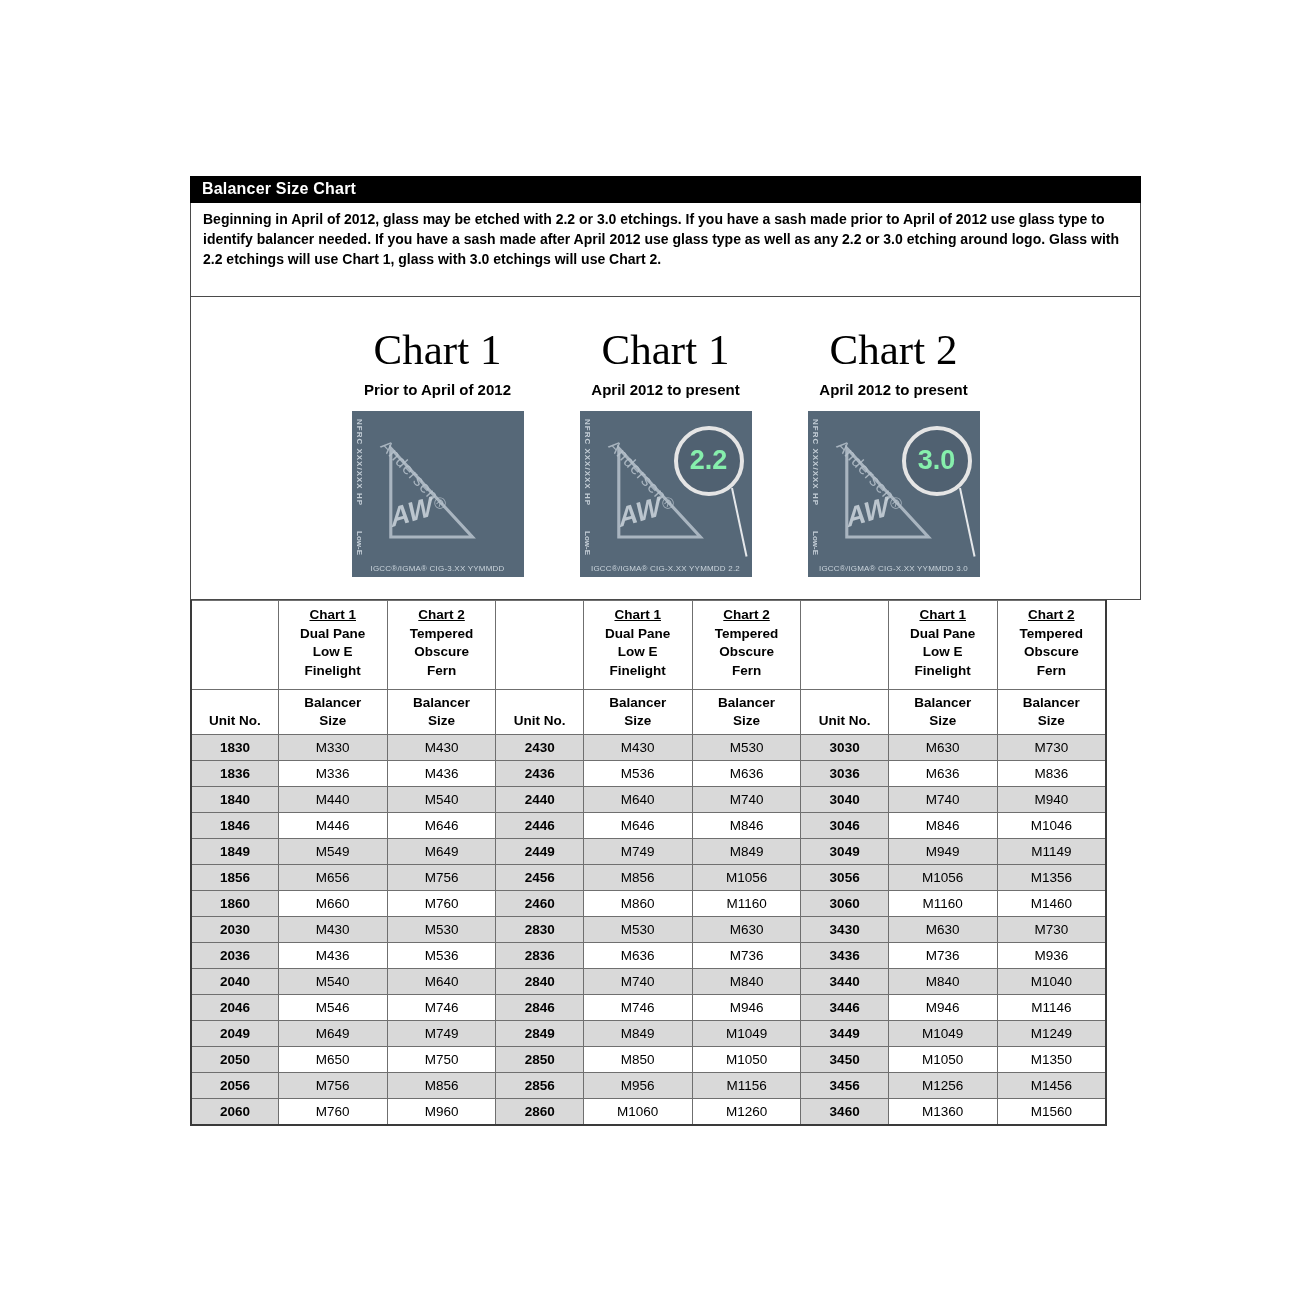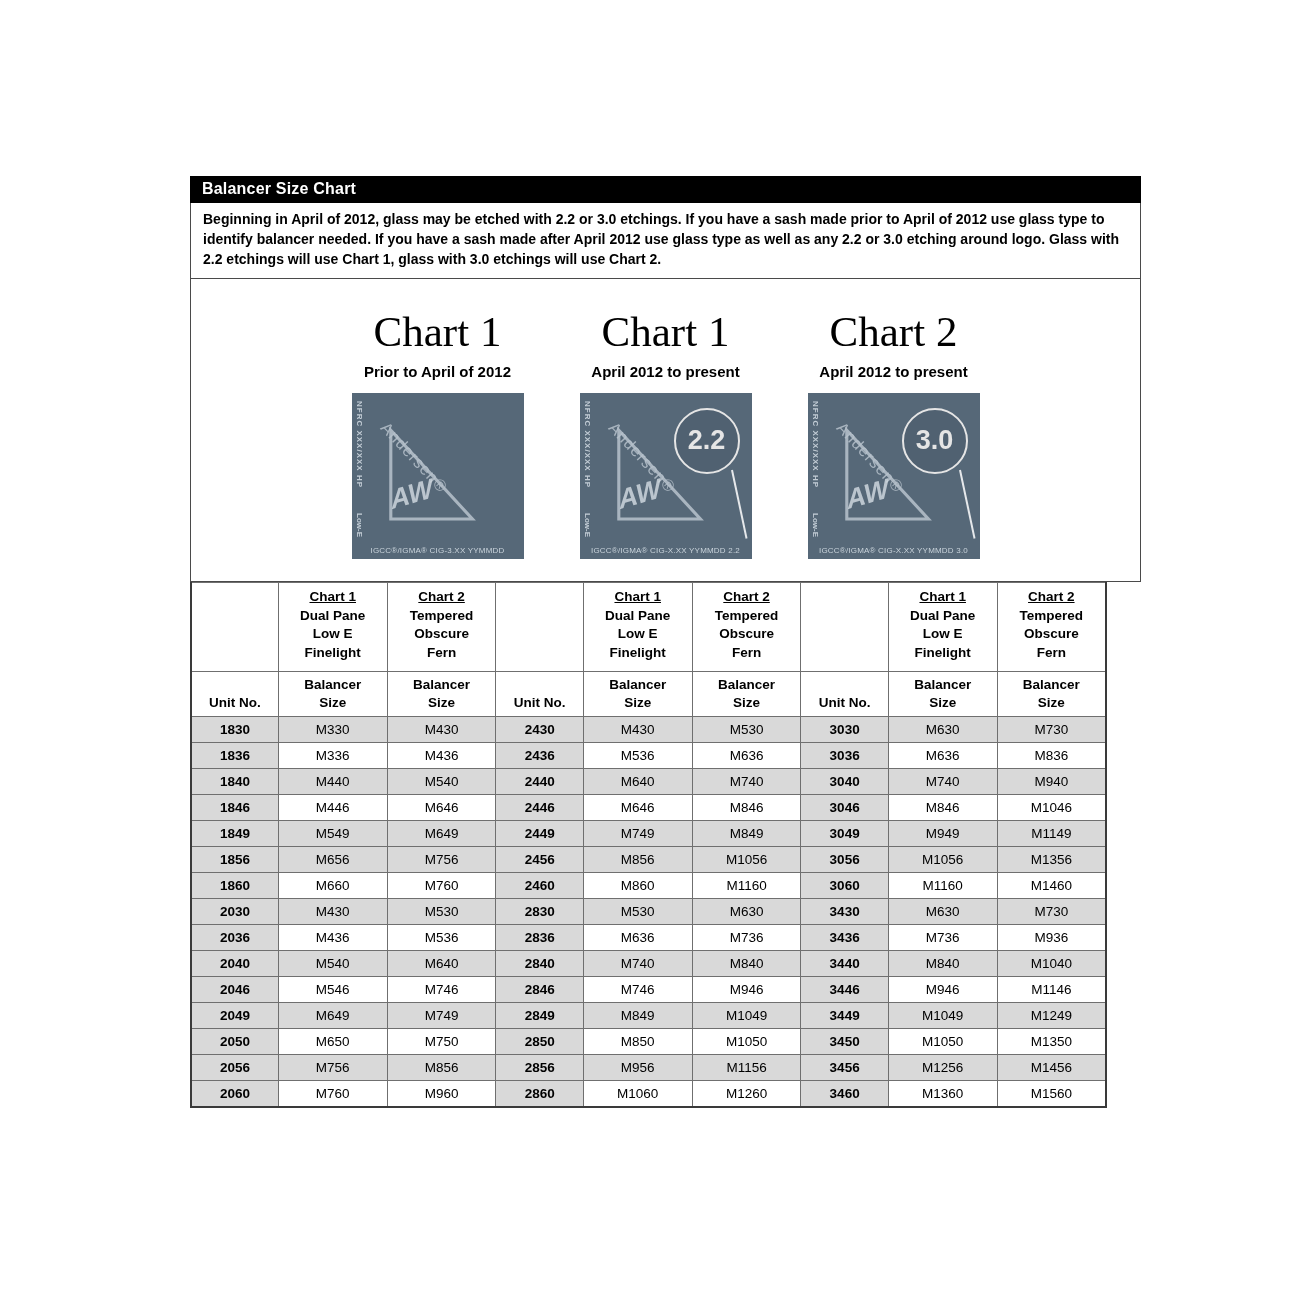--- a/index.html
+++ b/index.html
@@ -11,21 +11,21 @@
 
   
   .titlebar {
     background:var(--title-bg,#000); color:#fff; font-weight:bold; font-size:16px;
     padding:4px 12px 5px; letter-spacing:0.2px;
   }
 
   
   .intro {
     border:1px solid #4a4a4a; border-top:none;
-    padding:7px 12px 8px; font-weight:bold; font-size:14px; line-height:1.42;
+    padding:7px 12px 26px; font-weight:bold; font-size:14px; line-height:1.42;
   }
 
   
   .charts-box {
     border:1px solid #4a4a4a; border-top:none;
     padding:30px 0 22px; display:flex; justify-content:center; gap:52px;
     height:250px;
   }
   .chart-col { width:176px; text-align:center; }
   .chart-title {
@@ -56,23 +56,23 @@
     letter-spacing:1px; transform:rotate(47deg); transform-origin:left top;
     white-space:nowrap; opacity:0.85;
   }
   .glass .aw {
     position:absolute; left:38px; top:86px; color:#cdd6dd; font-size:27px;
     font-weight:bold; font-style:italic; transform:rotate(-16deg) skewX(-6deg);
     opacity:0.85;
   }
   .etch-circle {
     position:absolute; top:15px; left:94px; width:62px; height:62px;
-    border:2px solid #e5e5e5; border-radius:50%;
+    border:4px solid #e5e5e5; border-radius:50%;
     display:flex; align-items:center; justify-content:center;
-    font-size:27px; font-weight:bold; color:#e5e5e5; background:rgba(70,85,100,0.35);
+    font-size:27px; font-weight:bold; color:#86efac; background:rgba(70,85,100,0.35);
   }
   .etch-line {
     position:absolute; left:151px; top:77px; width:2px; height:70px;
     background:rgba(255,255,255,0.85); transform:rotate(-12deg);
     transform-origin:top center;
   }
 
   
   table.balancer {
     border-collapse:collapse; table-layout:fixed; width:917px;

